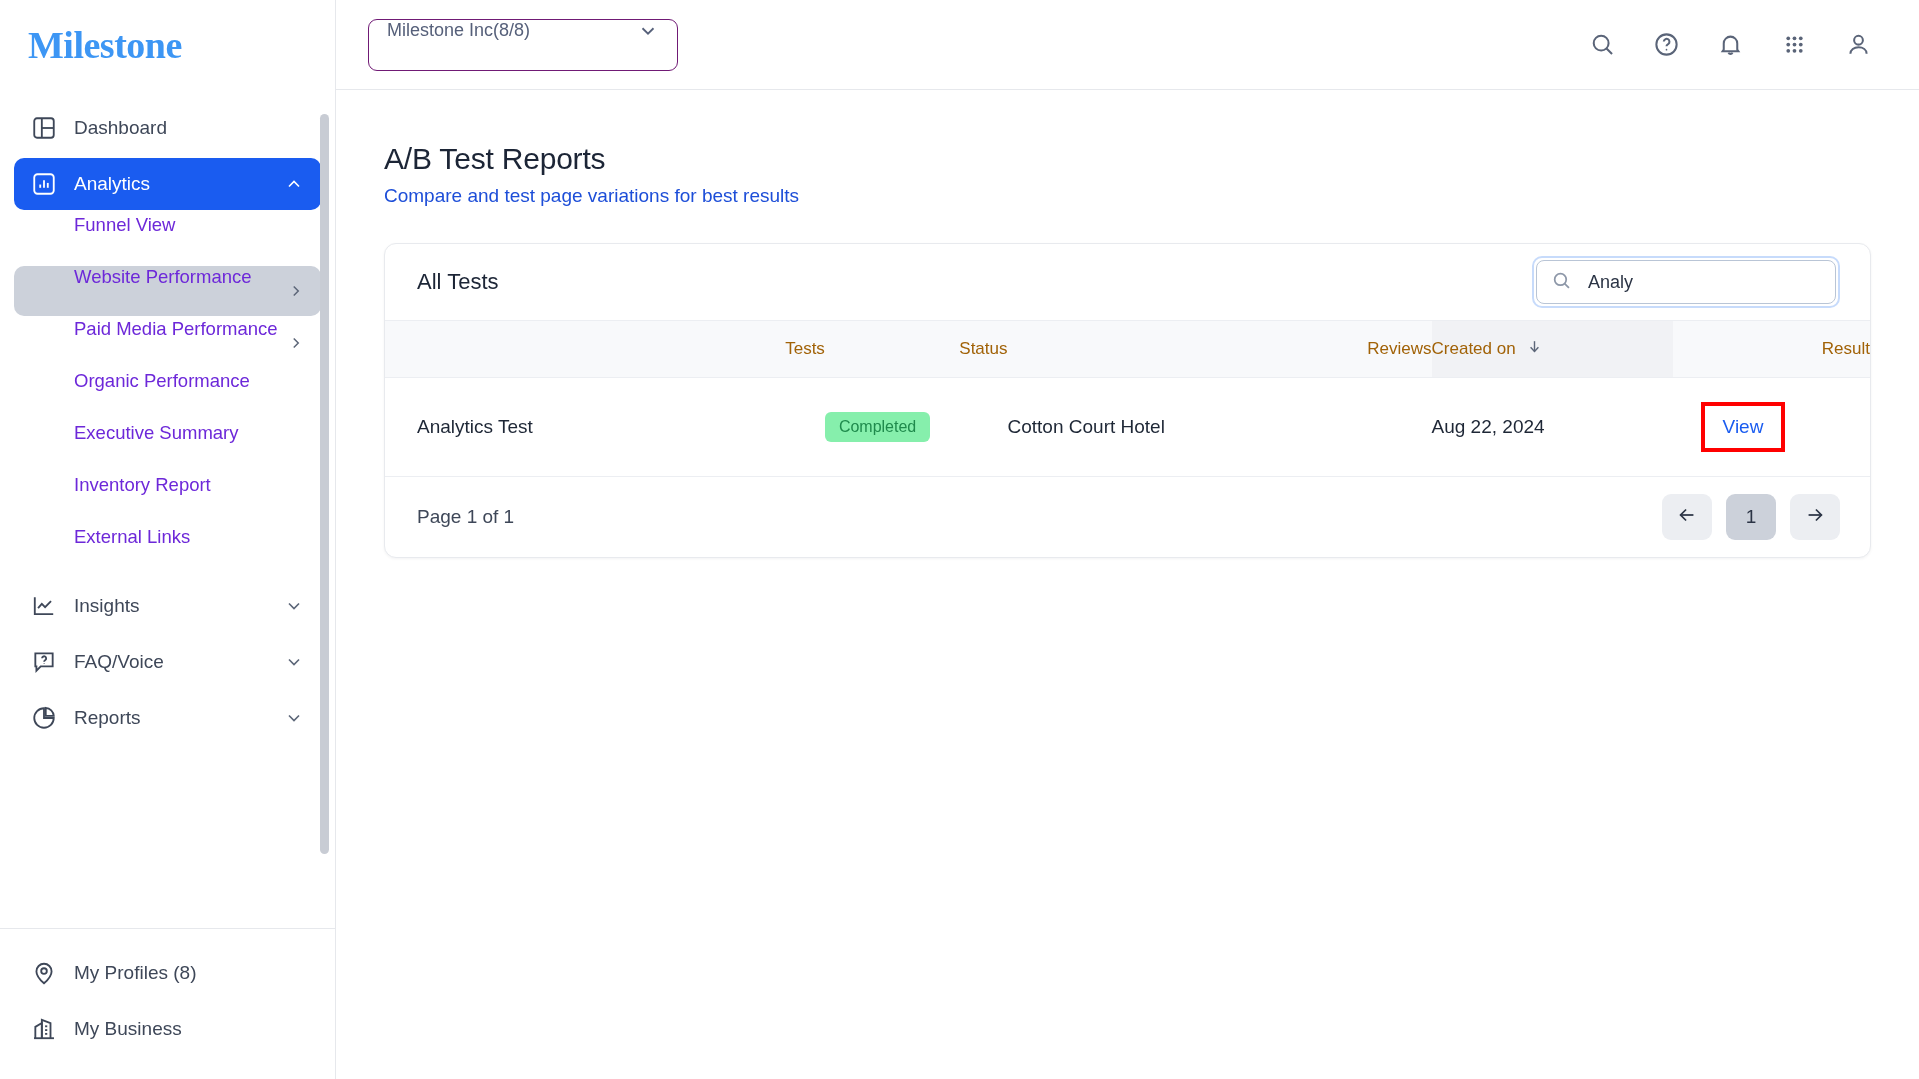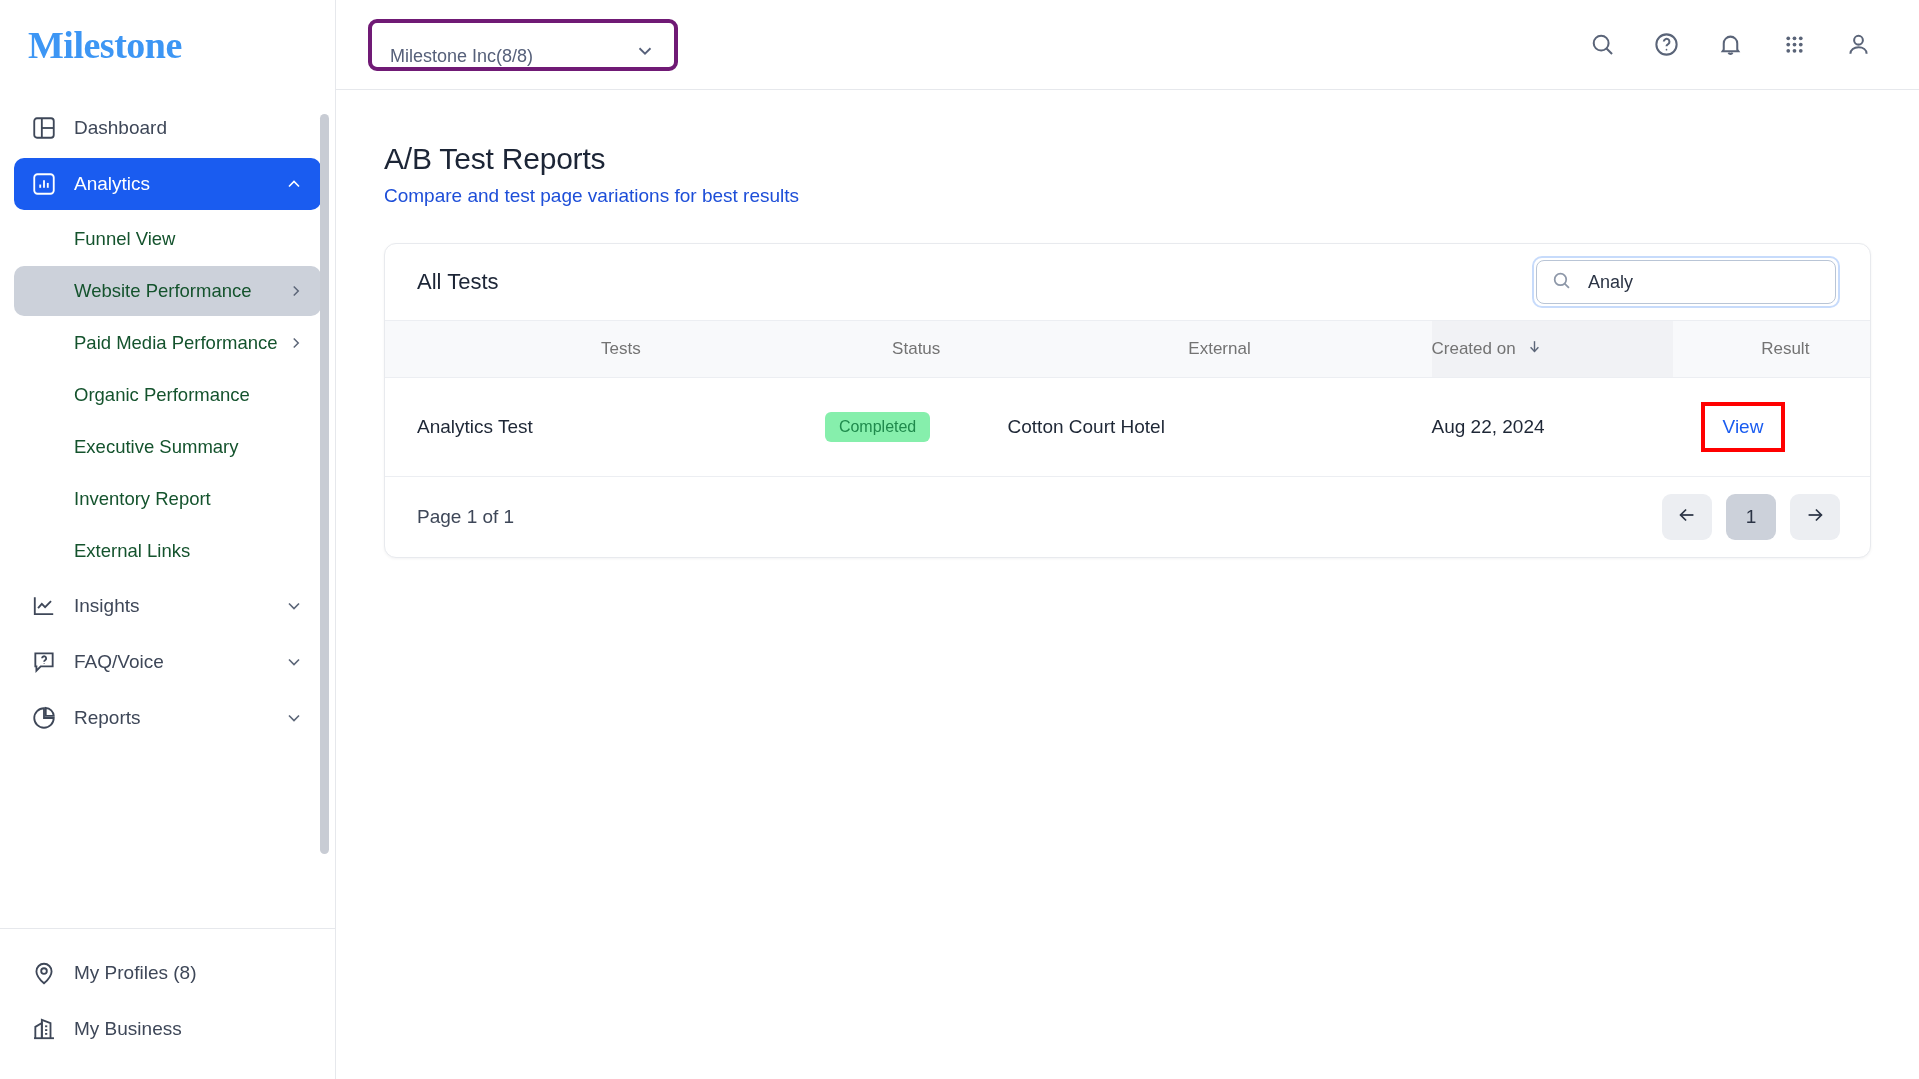--- a/index.html
+++ b/index.html
@@ -40,41 +40,41 @@
     display: flex; align-items: center;
     height: 52px; margin: 4px 14px; padding: 0 16px;
     border-radius: 10px; cursor: pointer;
     color: #3e4758; font-size: 19px;
   }
   .nav-item .ico { width: 28px; height: 28px; flex: none; display: flex; align-items: center; justify-content: center; margin-right: 16px; }
   .nav-item .label { flex: 1 1 auto; white-space: nowrap; }
   .nav-item .chev { width: 22px; height: 22px; flex: none; display: flex; align-items: center; justify-content: center; }
   .nav-item.active { background: #1a5cf0; color: #ffffff; }
   .nav-sub {
-    display: flex; align-items: center;
+    display: flex; 
     height: 50px; margin: 2px 14px; padding: 0 16px 0 60px;
     border-radius: 10px; cursor: pointer;
-    color: #14532d; font-size: 18.5px;
+    color: #6d28d9; font-size: 18.5px;
   }
   .nav-sub .label { flex: 1 1 auto; white-space: nowrap; }
   .nav-sub.selected { background: #ccd1da; }
   .nav-sub .chev-r { width: 20px; flex: none; display: flex; align-items: center; justify-content: flex-end; }
   .sidebar-bottom {
     flex: none; border-top: 1px solid #e6e8ec; padding: 14px 0 20px 0; background: #fff;
   }
 
   
   .main { flex: 1 1 auto; display: flex; flex-direction: column; background: #ffffff; min-width: 0; }
   .topbar {
     height: 90px; flex: none; border-bottom: 1px solid #e6e8ec;
     display: flex; align-items: center; padding: 0 36px 0 32px; gap: 16px;
   }
   .org-select {
-    width: 310px; height: 52px; border: 4px solid #701a75; border-radius: 9px;
-    display: flex; align-items: flex-end; padding: 0 18px;
+    width: 310px; height: 52px; border: 1px solid #701a75; border-radius: 9px;
+    display: flex; align-items: flex-start; padding: 0 18px;
     color: #56607a; font-size: 18px; cursor: pointer; background: #fff;
   }
   .org-select .t { flex: 1 1 auto; }
   .topbar-spacer { flex: 1 1 auto; }
   .topbar-icons { display: flex; align-items: center; gap: 34px; padding-right: 10px; }
   .ticon { width: 30px; height: 30px; display: flex; align-items: center; justify-content: center; cursor: pointer; color: #5a6478; }
 
   .content { flex: 1 1 auto; padding: 52px 48px 0 48px; overflow: hidden; }
   .page-title { font-size: 30px; color: #1c2536; font-weight: 400; letter-spacing: -0.2px; }
   .page-sub { font-size: 19px; color: #1d4ed8; margin-top: 9px; }
@@ -98,21 +98,21 @@
   .searchbox {
     width: 300px; height: 44px; border: 1px solid #b9c5d6; border-radius: 8px;
     background: #fff; display: flex; align-items: center; padding: 0 14px; gap: 16px;
   }
   .searchbox .sv { border: 0; outline: 0; font-size: 18px; color: #2b3445; width: 100%;
                    font-family: "Liberation Sans", sans-serif; background: transparent; }
 
   table { width: 100%; border-collapse: collapse; }
   thead tr { background: #f8f9fb; }
   th {
-    text-align: center; font-weight: 400; font-size: 17px; color: #737373;
+    text-align: right; font-weight: 400; font-size: 17px; color: #a16207;
     padding: 17px 0 17px 0; border-top: 1px solid #eceef2; border-bottom: 1px solid #eceef2;
     white-space: nowrap;
   }
   th.sorted { background: #f1f2f5; }
   .th-inner { display: flex; align-items: center; gap: 10px; }
   td {
     font-size: 19px; color: #1e2736; padding: 24px 0;
     border-bottom: 1px solid #eceef2; vertical-align: middle;
   }
   .c-test { padding-left: 32px; width: 450px; }
@@ -378,21 +378,21 @@
         <table>
           <thead>
             <tr>
               <th class="c-test">
                 <span>Tests</span>
               </th>
               <th class="c-status">
                 <span>Status</span>
               </th>
               <th class="c-profile">
-                <span>External</span>
+                <span>Reviews</span>
               </th>
               <th class="c-created sorted">
                 <span class="th-inner">
                   <span>Created on</span>
                   <span>
                     <svg width="17" height="17" viewBox="0 0 24 24" fill="none" stroke="#5c6678" stroke-width="2">
                         <line x1="12" y1="4.5" x2="12" y2="19"></line>
                         <polyline points="6.5,13 12,19 17.5,13"></polyline>
                       </svg>
                   </span>

